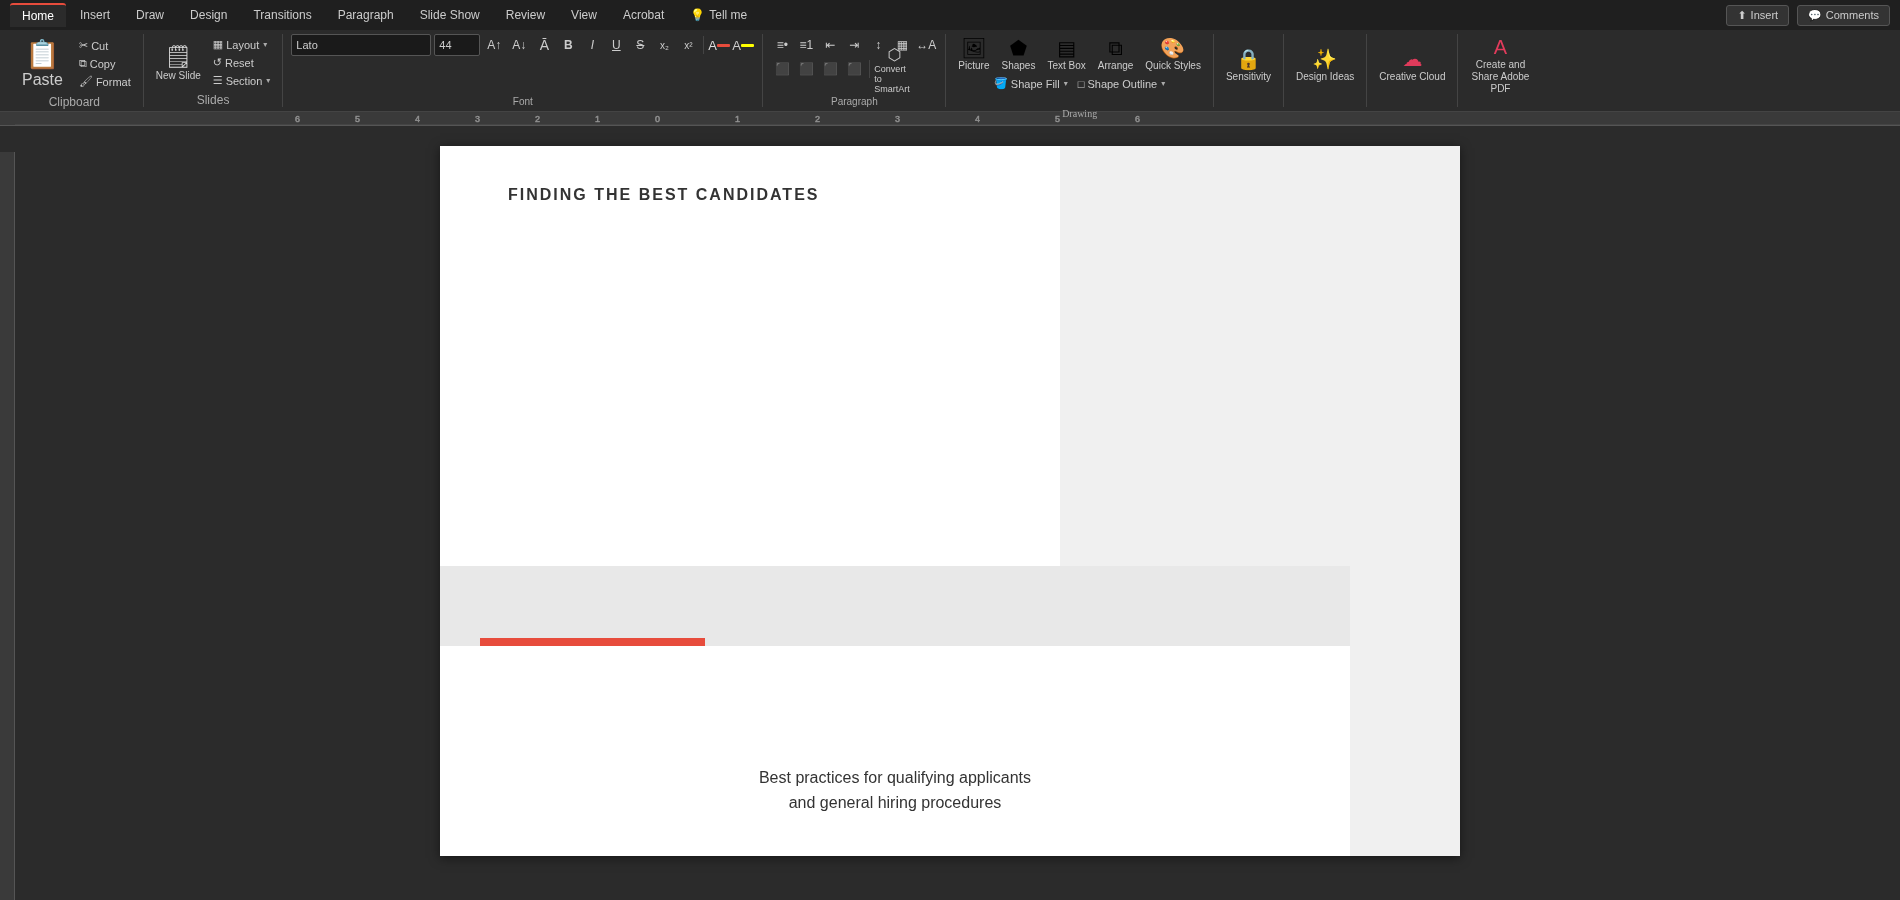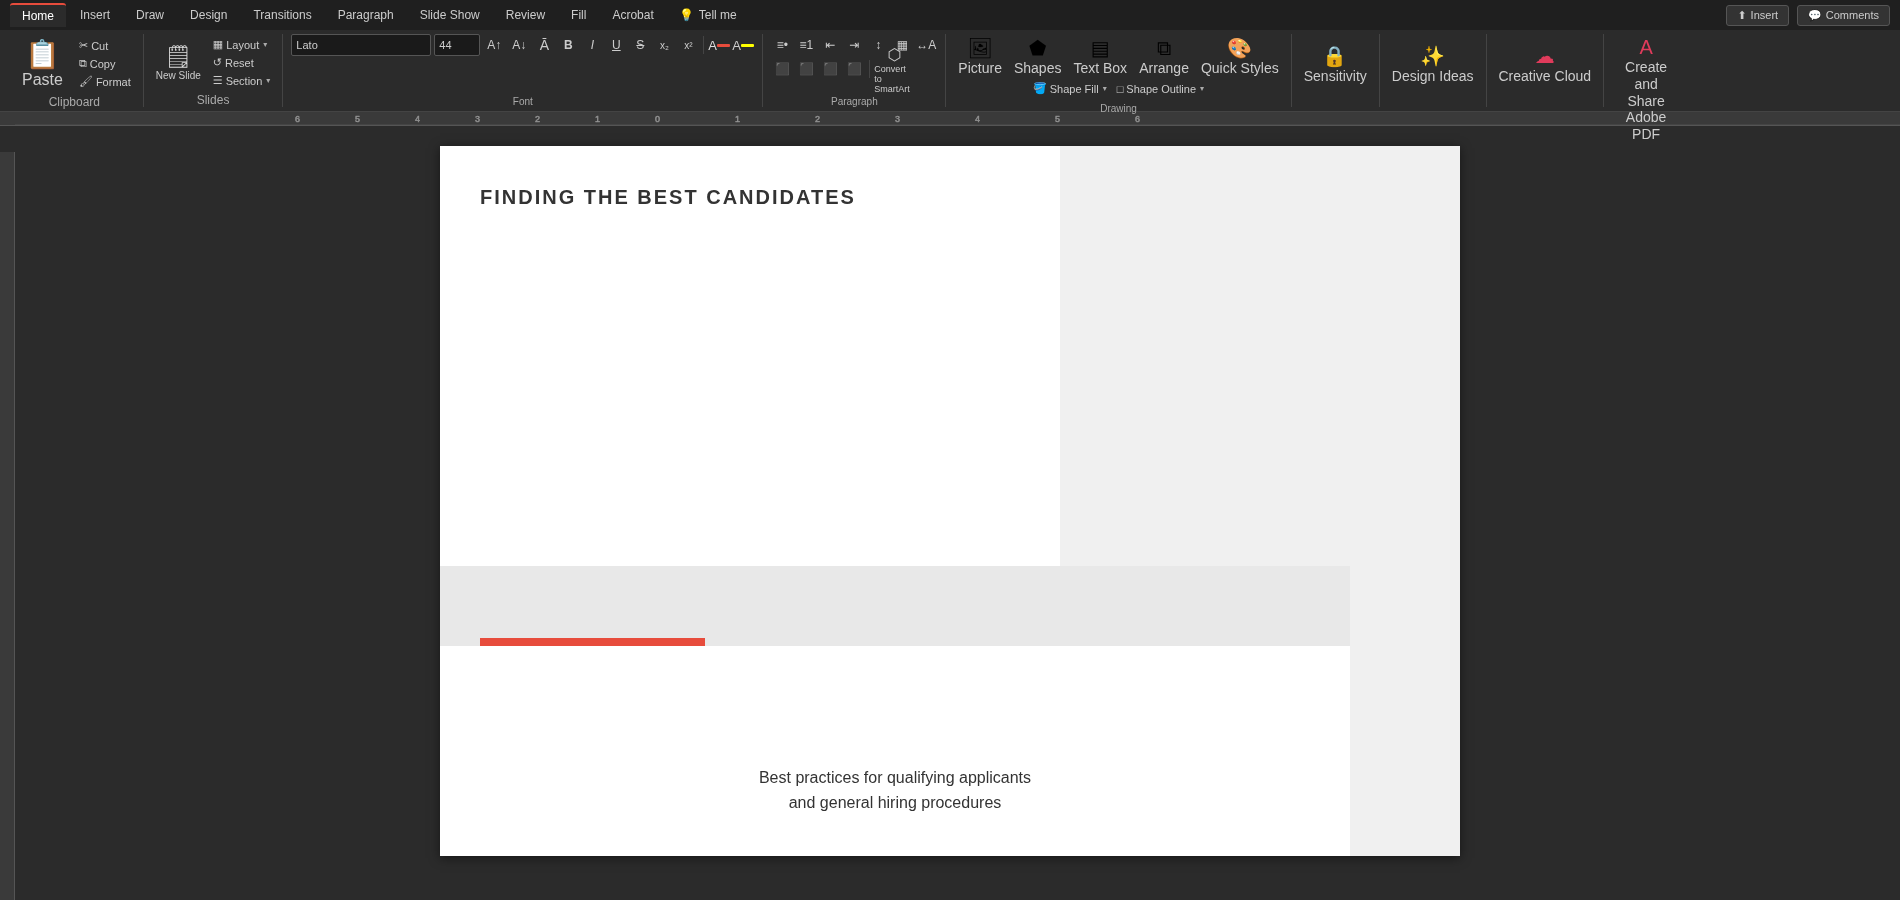--- a/index.html
+++ b/index.html
@@ -90,21 +90,21 @@
       flex-direction: column;
       align-items: center;
       justify-content: center;
       padding: 2px 4px;
       cursor: pointer;
       border-radius: 3px;
       min-width: 32px;
     }
 
     .rb-btn .label {
-      font-size: 14px;
+      font-size: 10px;
       color: #ccc;
       white-space: nowrap;
       text-align: center;
     }
 
     .rb-btn-small {
       display: flex;
       align-items: center;
       gap: 3px;
       padding: 2px 4px;
@@ -263,25 +263,26 @@
       font-size: 42px;
       font-weight: 700;
       color: #e74c3c;
       letter-spacing: 1px;
       line-height: 1.1;
       margin-bottom: 14px;
       font-family: 'Segoe UI', Arial, sans-serif;
     }
 
     .slide-subtitle {
-      font-size: 20px;
+      font-size: 16px;
       font-weight: 600;
       color: #333;
       letter-spacing: 2px;
       font-family: 'Segoe UI', Arial, sans-serif;
+      margin-left: 28px;
     }
 
     .red-bar {
       height: 8px;
       width: 225px;
       background: #e74c3c;
       margin: 0 0 0 40px;
       margin-bottom: 0;
     }
 
@@ -333,21 +334,21 @@
 
 <div class="ribbon-tabs">
   <div class="ribbon-tab active">Home</div>
   <div class="ribbon-tab">Insert</div>
   <div class="ribbon-tab">Draw</div>
   <div class="ribbon-tab">Design</div>
   <div class="ribbon-tab">Transitions</div>
   <div class="ribbon-tab">Paragraph</div>
   <div class="ribbon-tab">Slide Show</div>
   <div class="ribbon-tab">Review</div>
-  <div class="ribbon-tab">Fill</div>
+  <div class="ribbon-tab">View</div>
   <div class="ribbon-tab">Acrobat</div>
   <div class="ribbon-tab" style="display:flex;align-items:center;gap:4px;">
     <span>💡</span>
     <span>Tell me</span>
   </div>
   <div class="ribbon-right">
     <div class="ribbon-right-btn" style="display:flex;align-items:center;gap:4px;">
       <span>⬆</span>
       <span>Insert</span>
     </div>
@@ -504,21 +505,21 @@
           <span>Shape Fill</span>
           <span class="dd-arrow">▾</span>
         </div>
         <div class="rb-btn-small">
           <span>□</span>
           <span>Shape Outline</span>
           <span class="dd-arrow">▾</span>
         </div>
       </div>
     </div>
-    <span class="ribbon-group-label" style="font-size:10px;color:#aaa;margin-top:6px;">Drawing</span>
+    <span class="ribbon-group-label" style="font-size:10px;color:#aaa;margin-top:16px;font-family:Liberation Serif, serif;">Drawing</span>
   </div>
 
   <div class="ribbon-group">
     <div class="ribbon-group-content">
       <div class="rb-btn">
         <span style="font-size:20px;">🔒</span>
         <span class="label">Sensitivity</span>
       </div>
     </div>
     <span class="ribbon-group-label" style="font-size:10px;color:#aaa;margin-top:2px;">&nbsp;</span>

